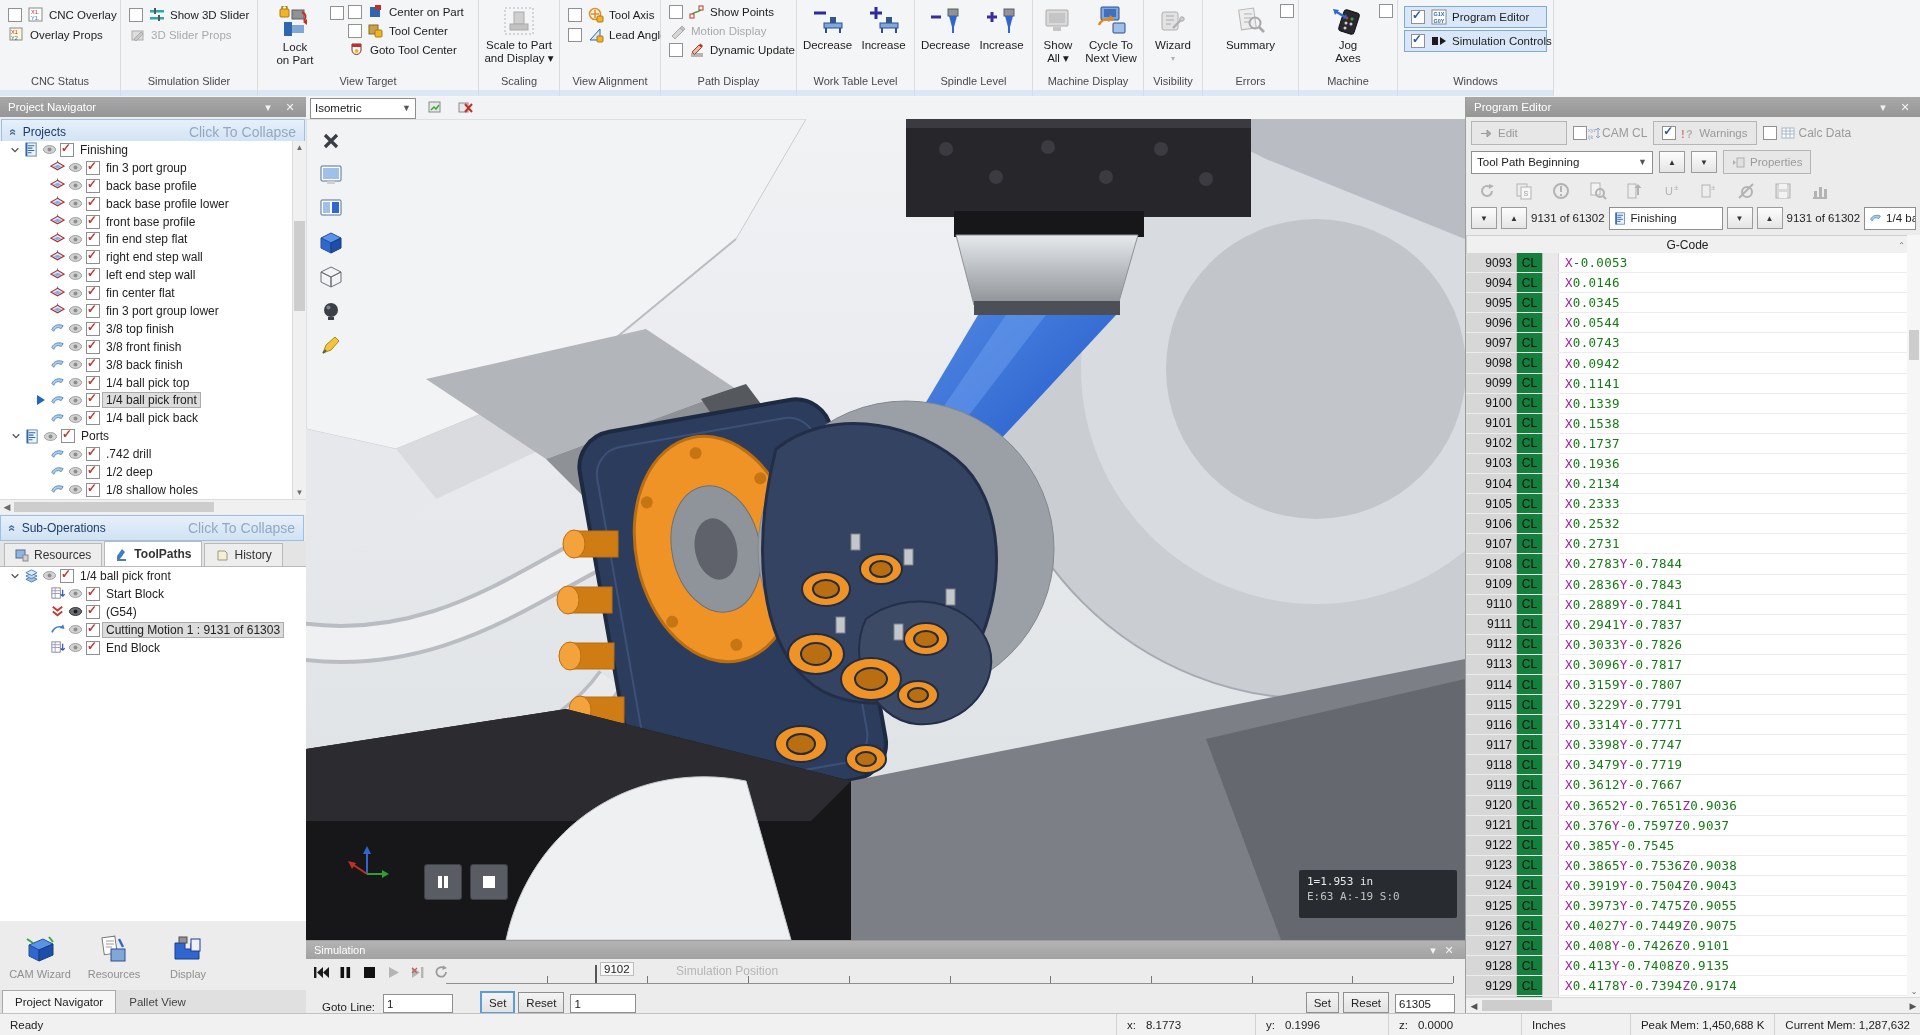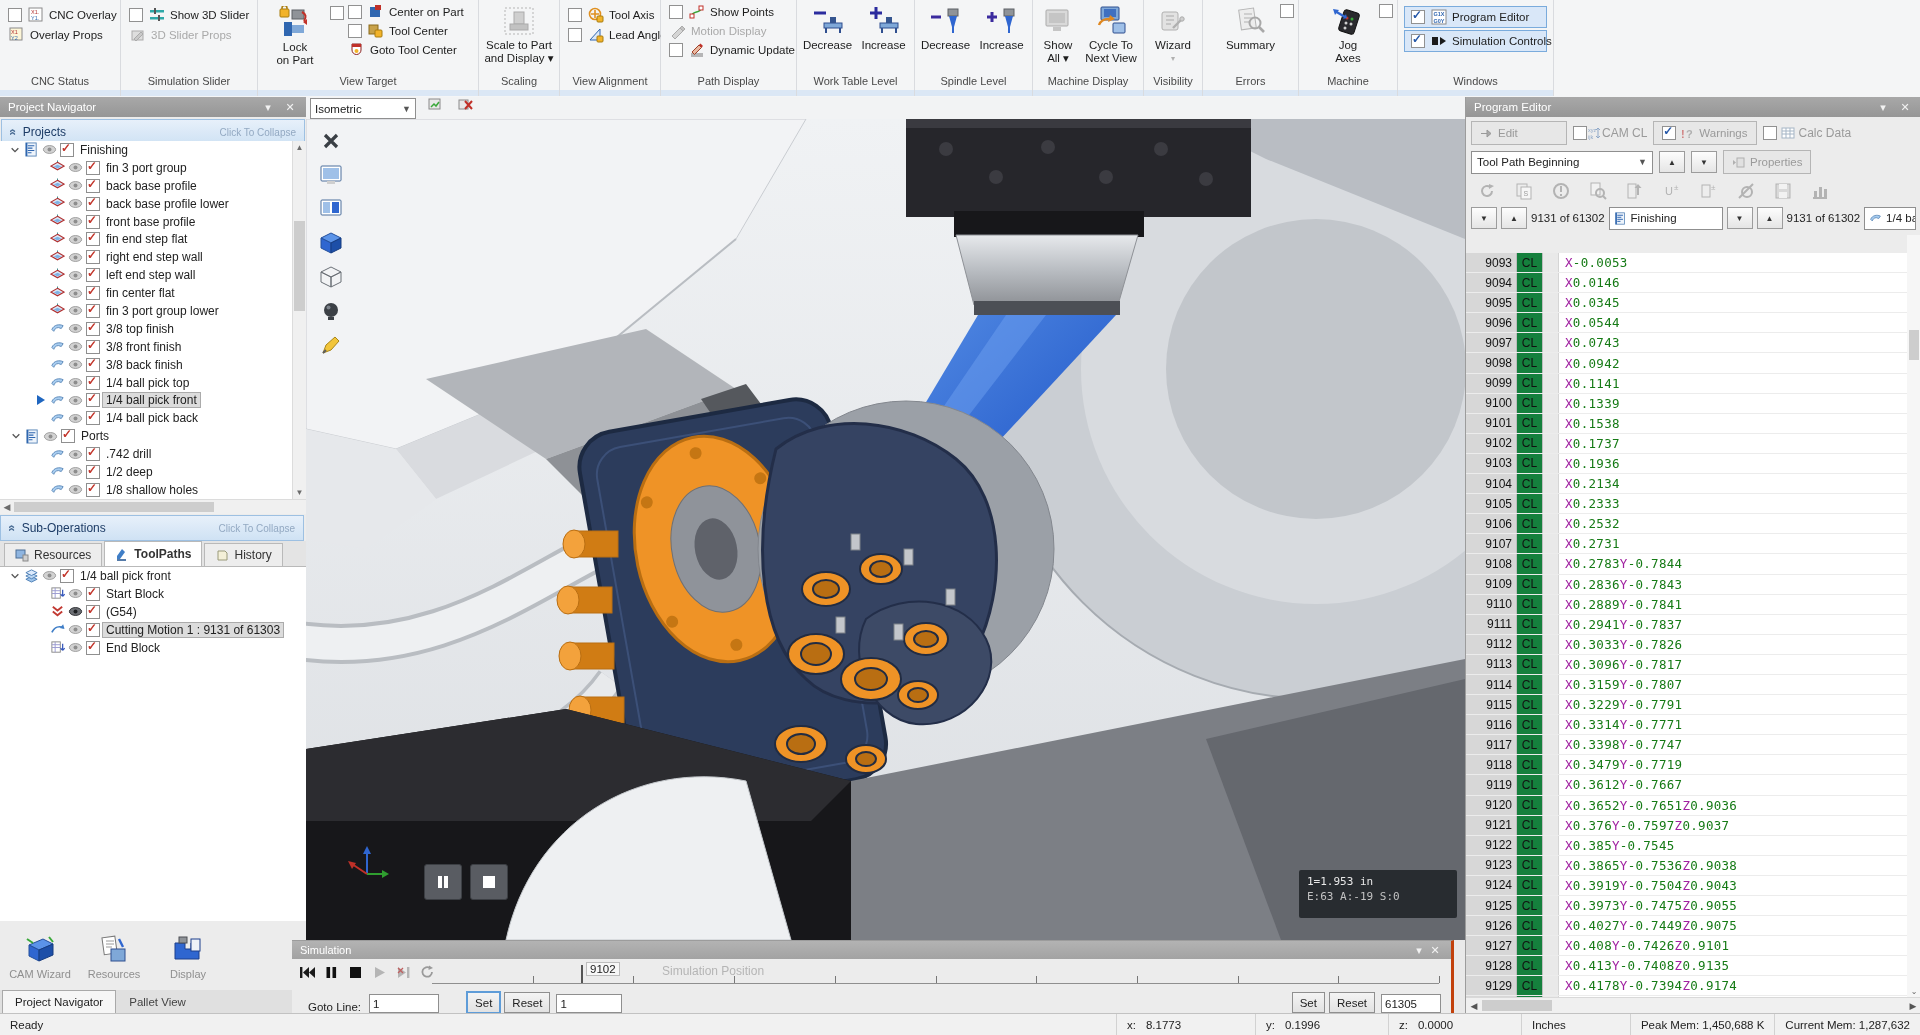--- a/index.html
+++ b/index.html
@@ -27,21 +27,21 @@
          padding:0 6px;font-size:11.5px;height:20px;margin:2px 0;white-space:nowrap;cursor:default}
   .ric{width:17px;height:16px;flex:none;display:inline-flex;align-items:center;justify-content:center}
   svg{display:block}
   
   .ptitle{height:20px;background:linear-gradient(#a8a8a8,#969696);color:#fff;font-size:11.5px;
           display:flex;align-items:center;padding:0 8px;gap:6px}
   .ptitle .sp{flex:1}
   .tbtn{color:#f2f2f2;font-size:11px;width:16px;text-align:center;cursor:default}
   .bluehdr{height:24px;background:linear-gradient(#e7f0fa,#cfe2f4);border:1px solid #9dc0e2;display:flex;
            align-items:center;font-size:12px;color:#1d3c66;padding:0 8px;gap:6px}
-  .bluehdr .hint{margin-left:auto;color:#93a9c2;font-size:10px}
+  .bluehdr .hint{margin-left:auto;color:#93a9c2;font-size:14px}
   .chev2{color:#4d6f96;font-weight:bold;transform:rotate(90deg);font-size:12px}
   
   #left{left:0;top:97px;width:306px;height:916px;background:#ececec;border-right:1px solid #9c9c9c}
   #ptree{position:absolute;left:0;top:44px;width:306px;height:358px;background:#fff;overflow:hidden;border-bottom:1px solid #cfcfcf}
   .trow{height:17.9px;display:flex;align-items:center;gap:3px;white-space:nowrap;font-size:12px}
   .trow .exps{width:13px;flex:none;display:flex;justify-content:center}
   .ti{width:15px;height:15px;flex:none}
   .cbr{width:12px;height:12px;background:#fff;border:1px solid #8f8f8f;display:inline-block;position:relative;flex:none}
   .cbr::after{content:"✓";position:absolute;left:0;top:-3px;font-size:12px;font-weight:bold;color:#c2352b}
   .tlabel{padding:0 3px}
@@ -60,34 +60,34 @@
   #subtree{position:absolute;left:0;top:469px;width:306px;height:354px;background:#fff;overflow:hidden;border-top:1px solid #b9b9b9}
   #bigbtns{position:absolute;left:0;top:826px;width:306px;height:67px;display:flex;gap:10px;padding:2px 8px;background:#ececec}
   .bb{width:62px;height:62px;display:flex;flex-direction:column;align-items:center;justify-content:center;gap:3px;
       background:#ececec;border:1px solid #ececec;font-size:11px;color:#8f8f8f}
   #btabs{position:absolute;left:0;top:893px;width:306px;height:23px;background:#e0e0e0;display:flex;padding-left:2px}
   .btab{padding:0 12px;display:flex;align-items:center;font-size:11.5px;border:1px solid #a9a9a9;border-bottom:none;color:#222}
   .btab.active{background:#f6f6f6;font-weight:normal}
   .btab.idle{border-color:transparent;color:#444}
   
   #viewport{left:306px;top:97px;width:1159px;height:843px;background:#eef0f2;overflow:hidden;border-right:1px solid #9c9c9c}
-  #vptop{position:absolute;left:0;top:0;width:100%;height:22px;background:#f2f3f4;display:flex;align-items:flex-end;gap:10px;padding-left:4px;z-index:5}
+  #vptop{position:absolute;left:0;top:0;width:100%;height:22px;background:#f2f3f4;display:flex;align-items:center;gap:10px;padding-left:4px;z-index:5}
   .vsel{width:96px;height:19px;background:#fff;border:1px solid #8f8f8f;font-size:11.5px;display:flex;align-items:center;padding:0 4px}
   .vsel .dd{margin-left:auto;color:#555;font-size:9px}
   #vtools{position:absolute;left:10px;top:30px;width:34px;z-index:5;display:flex;flex-direction:column;gap:6px}
   .vt{width:30px;height:28px;display:flex;align-items:center;justify-content:center}
   #scene{position:absolute;left:0;top:22px;width:1159px;height:821px}
   #playpause{position:absolute;left:118px;bottom:40px;display:flex;gap:8px;z-index:5}
   .ppb{width:36px;height:34px;background:#595c62;border:1px solid #3c3f44;border-radius:3px;display:flex;align-items:center;justify-content:center}
   #ovl{position:absolute;right:8px;bottom:22px;width:142px;height:40px;background:rgba(32,35,40,.88);border-radius:2px;
        color:#e8e8e8;font-size:11px;padding:4px 8px;line-height:15px;z-index:5;font-family:"DejaVu Sans Mono",monospace}
   #ovl .l2{color:#c2c2c2}
   #triad{position:absolute;left:38px;bottom:60px;z-index:5}
   
-  #sim{left:292px;top:940px;width:1159px;height:73px;background:#ececec;border-right:3px solid #c2410c;border-top:1px solid #9c9c9c}
+  #sim{left:306px;top:940px;width:1159px;height:73px;background:#ececec;border-right:1px solid #c2410c;border-top:1px solid #9c9c9c}
   #simtitle{height:18px;background:linear-gradient(#b3b3b3,#a2a2a2);color:#fff;font-size:11px;display:flex;align-items:center;padding:0 8px}
   #transport{position:absolute;left:6px;top:22px;display:flex;gap:6px;align-items:center}
   .tpb{width:18px;height:18px;display:flex;align-items:center;justify-content:center}
   #slider{position:absolute;left:140px;top:20px;right:12px;height:22px;border-bottom:1px solid #8f8f8f}
   #slider .ghost{position:absolute;left:230px;top:3px;color:#b5b5b5;font-size:12px}
   .tick{position:absolute;bottom:0;width:1px;height:7px;background:#777}
   #posmark{position:absolute;bottom:0;height:18px;width:2px;background:#555}
   #poslabel{position:absolute;top:1px;font-size:11.5px;background:#f7f7f7;border:1px solid #bdbdbd;padding:0 3px}
   #gotorow{position:absolute;left:0;top:46px;width:100%;height:26px;display:flex;align-items:flex-end;font-size:11.5px}
   .inp{background:#fff;border:1px solid #8f8f8f;height:17px;font-size:11.5px;padding:0 3px;display:flex;align-items:center}
@@ -1359,20 +1359,24 @@
     <span class="udbtn">▼</span>
     <span class="udbtn">▲</span>
     <span style="font-size:11.5px;white-space:nowrap">9131 of 61302</span>
     <span class="ctxbox" style="flex:1">
       <svg width="13" height="13" viewBox="0 0 16 16" style="flex:none">
           <path d="M2 9 C4 4, 10 3, 14 5 L12 8 L9 7 C6 7, 5 9, 4 11 Z" fill="#a8cdf0" stroke="#5b87b8"></path>
         </svg>
       <span>1/4 ball pick fro</span>
     </span>
   </div>
+  <div id="gch">
+    <span>G-Code</span>
+    <span style="position:absolute;right:3px;font-size:8px;color:#666">⌃</span>
+  </div>
   <div id="gcscroll">
     <div style="position:absolute;left:2px;top:95px;width:10px;height:30px;background:#cdcdcd"></div>
     <div style="position:absolute;bottom:2px;width:100%;text-align:center;font-size:8px;color:#666">⌄</div>
   </div>
   <div id="gclist">
       <div class="grow">
         <span class="gn">9093</span>
         <span class="gt">CL</span>
         <span class="gs"></span>
         <span class="gc"><span class="L">X</span>-0.0053</span>

